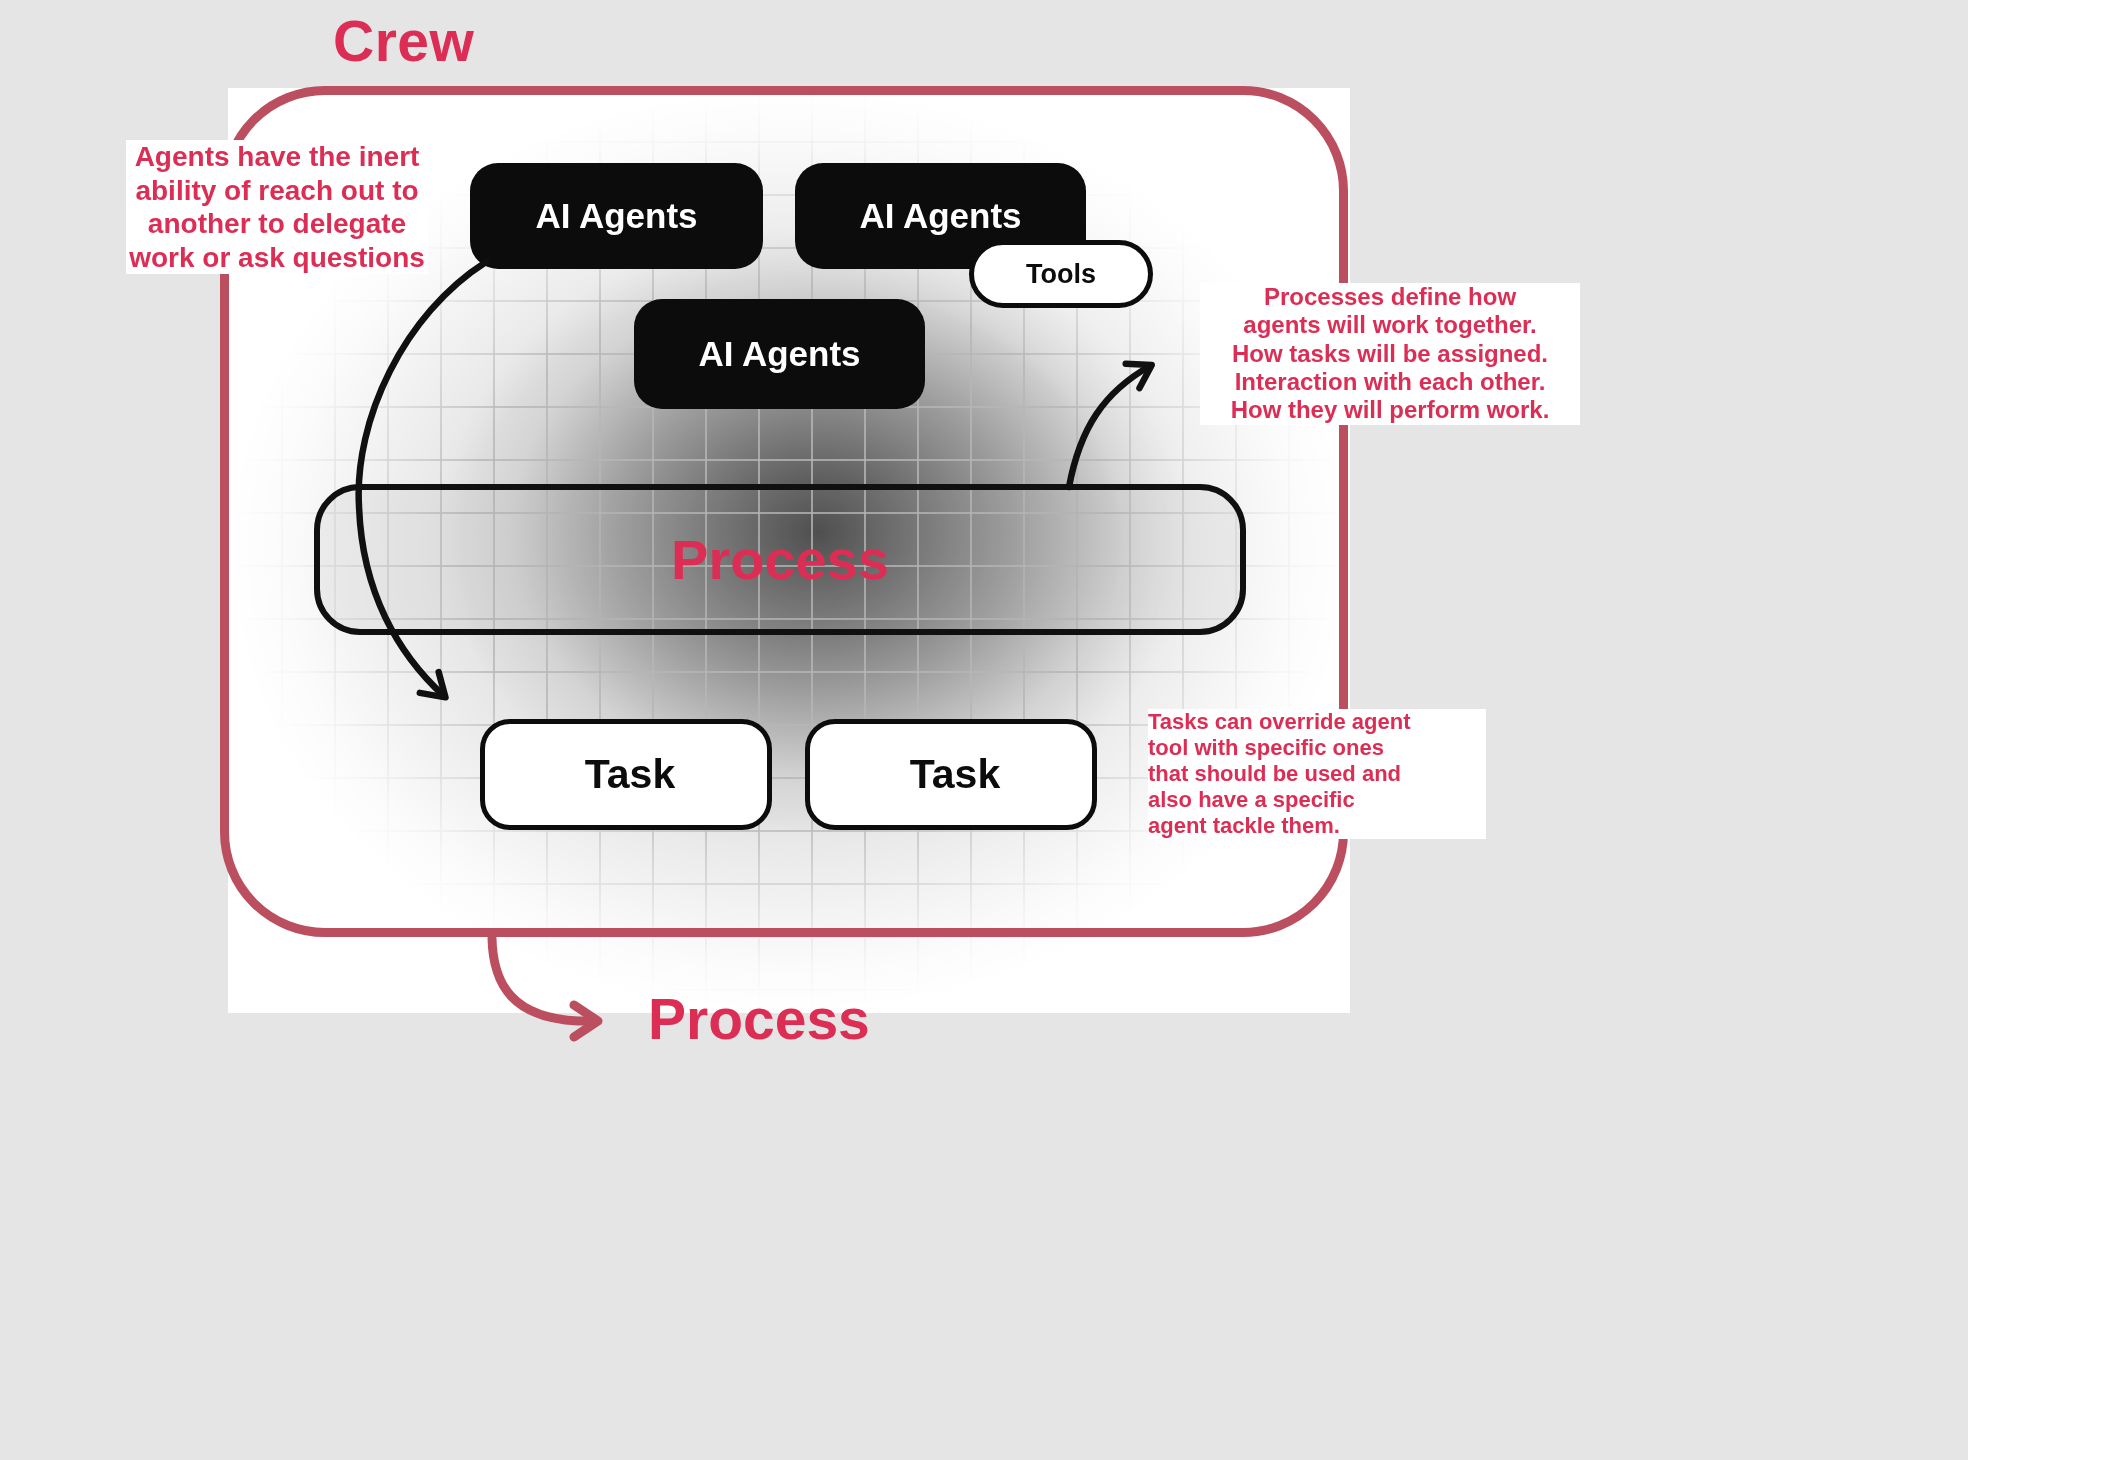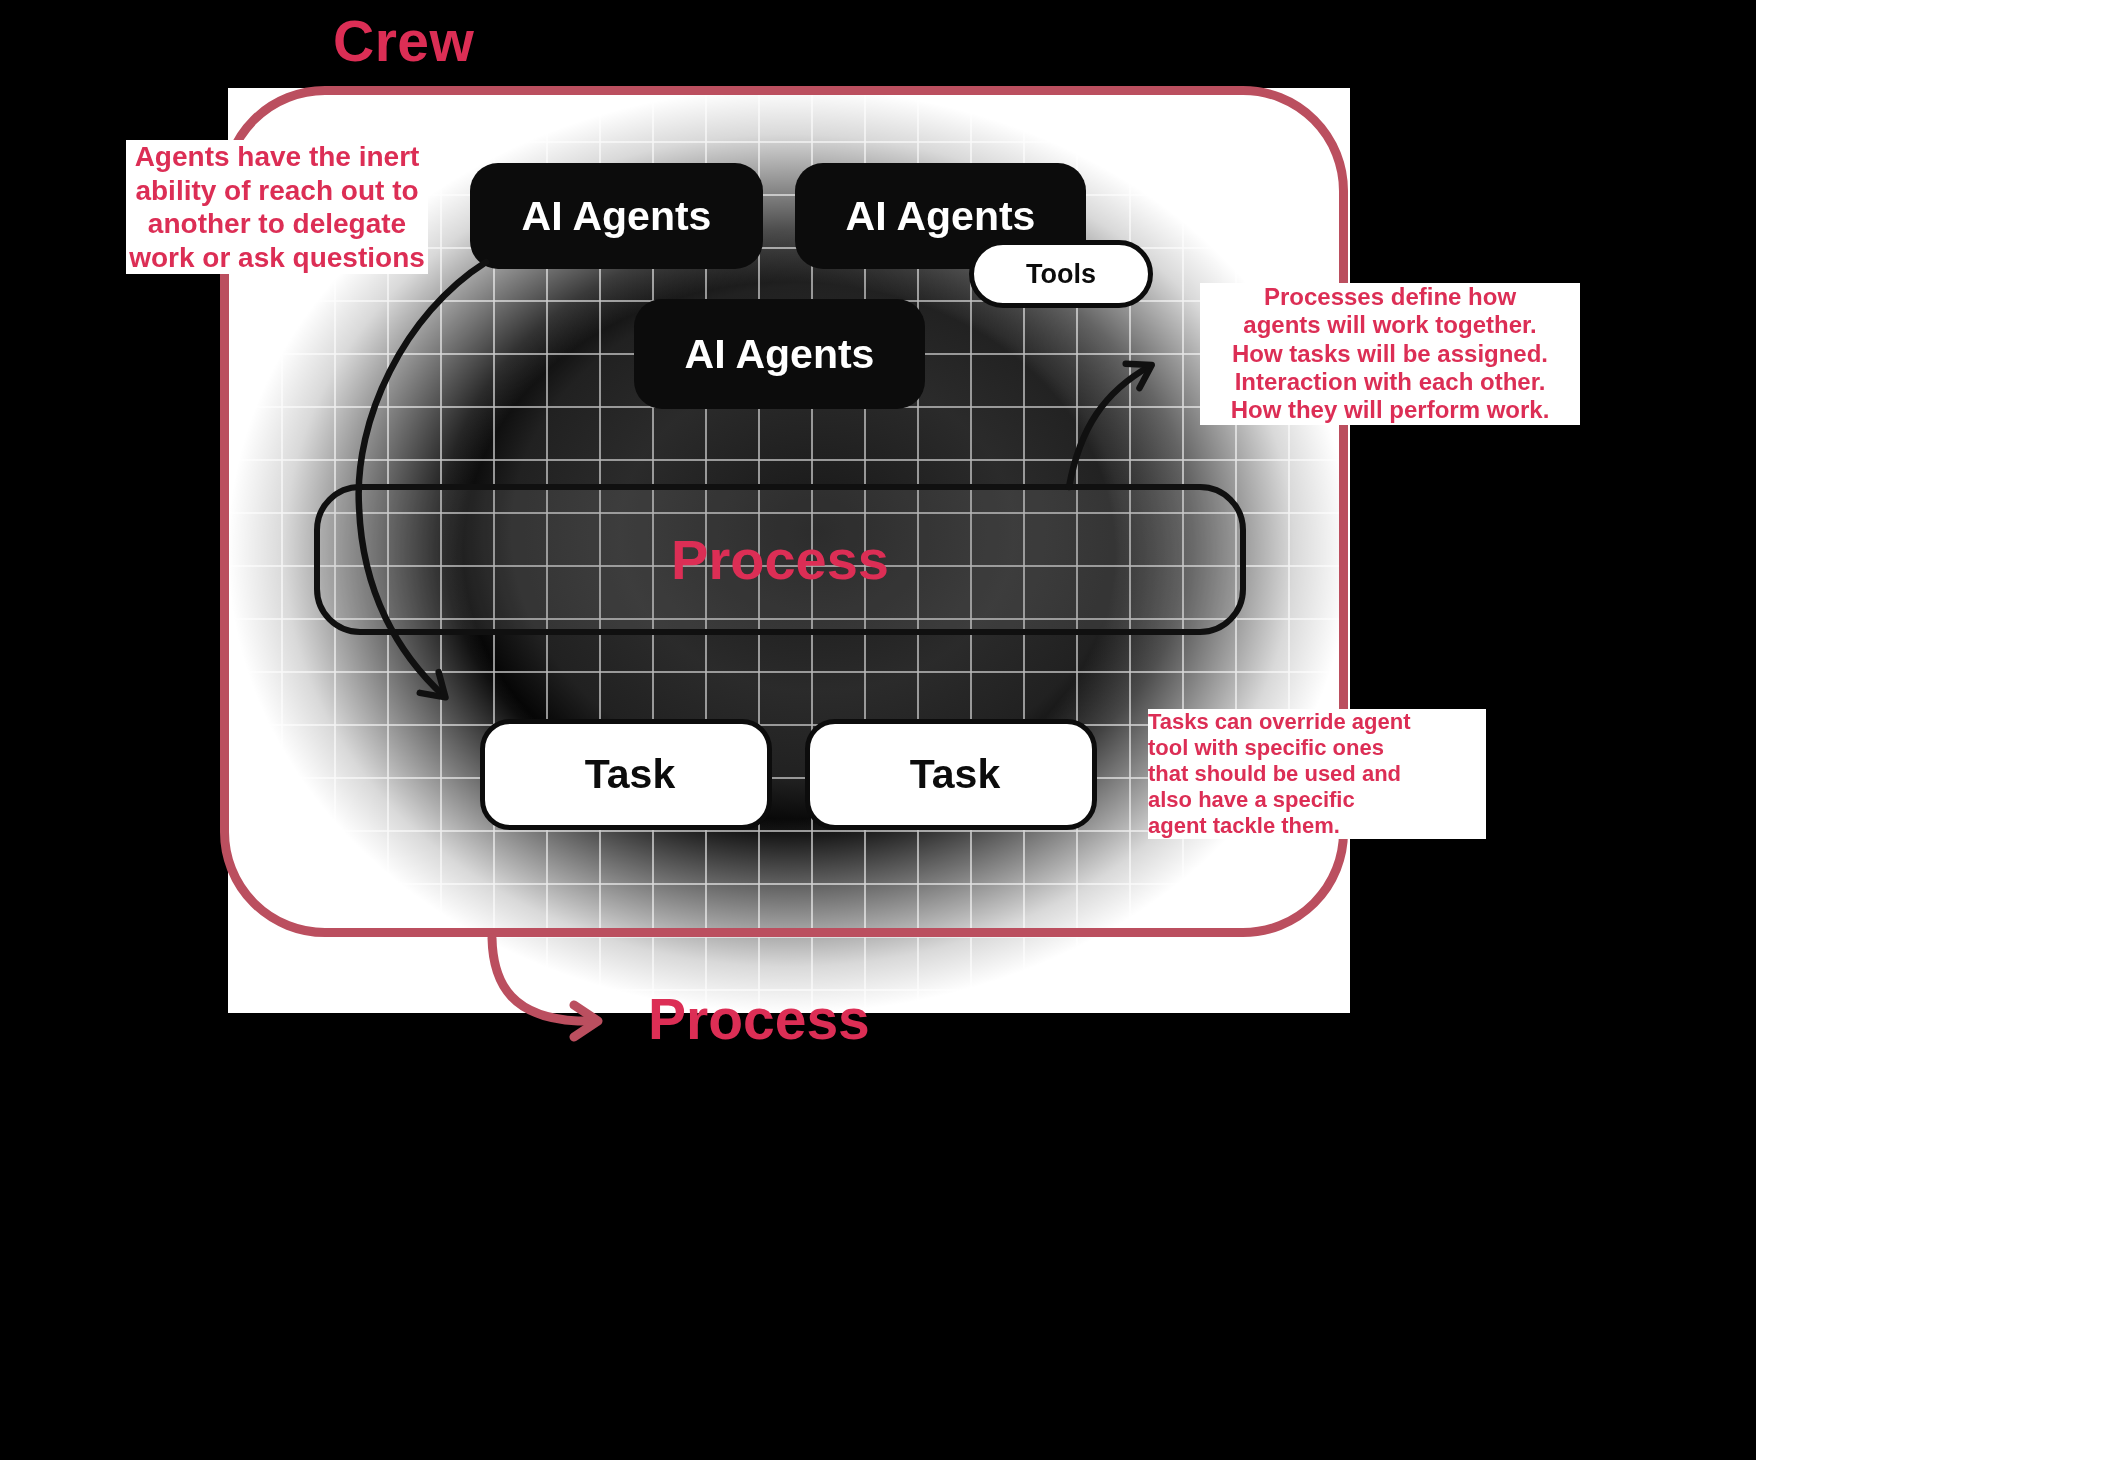--- a/index.html
+++ b/index.html
@@ -1,19 +1,19 @@
 <!DOCTYPE html>
 <html><head>
 <meta charset="utf-8">
 <style>
   * { margin:0; padding:0; box-sizing:border-box; }
   html,body { background:#ffffff; }
   .stage {
-    position:relative; width:1756px; height:1460px; overflow:hidden;
-    background:#000000;
+    position:relative; width:1968px; height:1460px; overflow:hidden;
+    background:#e5e5e5;
     font-family:"Liberation Sans","DejaVu Sans",sans-serif;
   }
 
   
   .grid-bg {
     position:absolute; left:228px; top:88px; width:1122px; height:925px; z-index:0;
     background-image:
       radial-gradient(ellipse closest-side at 50% 50%, rgba(255,255,255,0) 58%, rgba(255,255,255,0.85) 90%, #ffffff 100%),
       repeating-linear-gradient(to right, rgba(182,182,182,0.8) 0px, rgba(182,182,182,0.8) 2px, rgba(0,0,0,0) 2px, rgba(0,0,0,0) 53px),
       repeating-linear-gradient(to bottom, rgba(182,182,182,0.8) 0px, rgba(182,182,182,0.8) 2px, rgba(0,0,0,0) 2px, rgba(0,0,0,0) 53px),
@@ -36,21 +36,21 @@
   }
   .note-left    { left:126px;  top:140px; width:302px; font-size:28px; line-height:1.2;  text-align:center; }
   .note-process { left:1200px; top:283px; width:380px; font-size:24px; line-height:1.18; text-align:center; }
   .note-tasks   { left:1148px; top:709px; width:338px; font-size:22px; line-height:1.18; text-align:left; }
 
   .node {
     position:absolute; z-index:2;
     display:flex; align-items:center; justify-content:center;
     font-weight:700; text-align:center;
   }
-  .node-black { background:#0c0c0c; color:#ffffff; border-radius:28px; font-size:41px; }
+  .node-black { background:#0c0c0c; color:#ffffff; border-radius:28px; font-size:35px; }
   .node-white { background:#ffffff; color:#0c0c0c; border:5px solid #0c0c0c; border-radius:30px; font-size:41px;padding-left:8px; }
 
   .agent1 { left:470px; top:163px; width:293px; height:106px; }
   .agent2 { left:795px; top:163px; width:291px; height:106px; }
   .agent3 { left:634px; top:299px; width:291px; height:110px; }
 
   .tools {
     left:969px; top:240px; width:184px; height:68px; z-index:3;
     background:#ffffff; color:#0c0c0c; border:5px solid #0c0c0c;
     border-radius:34px; font-size:27px;

